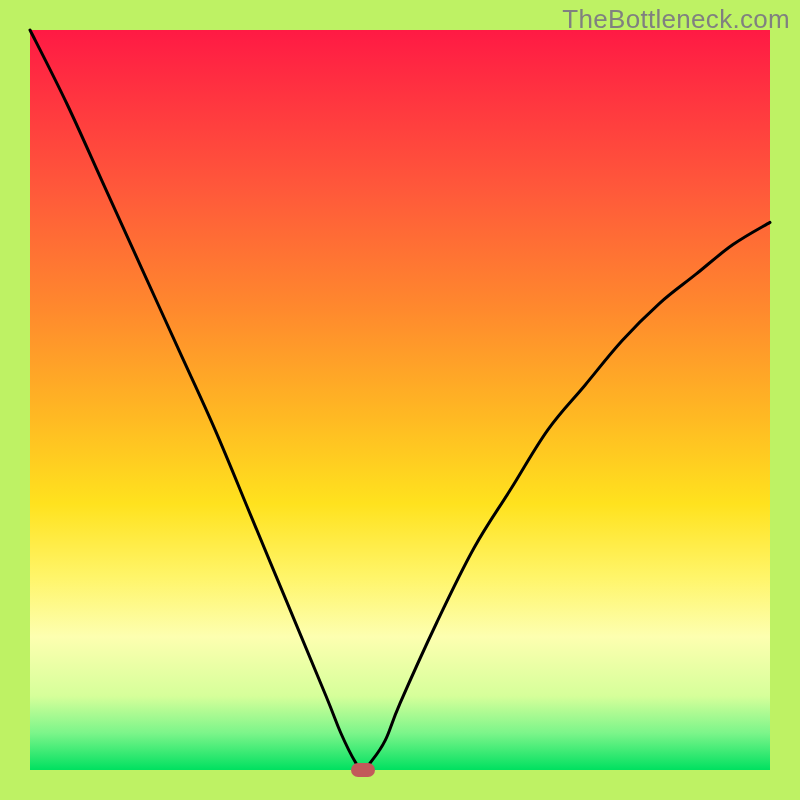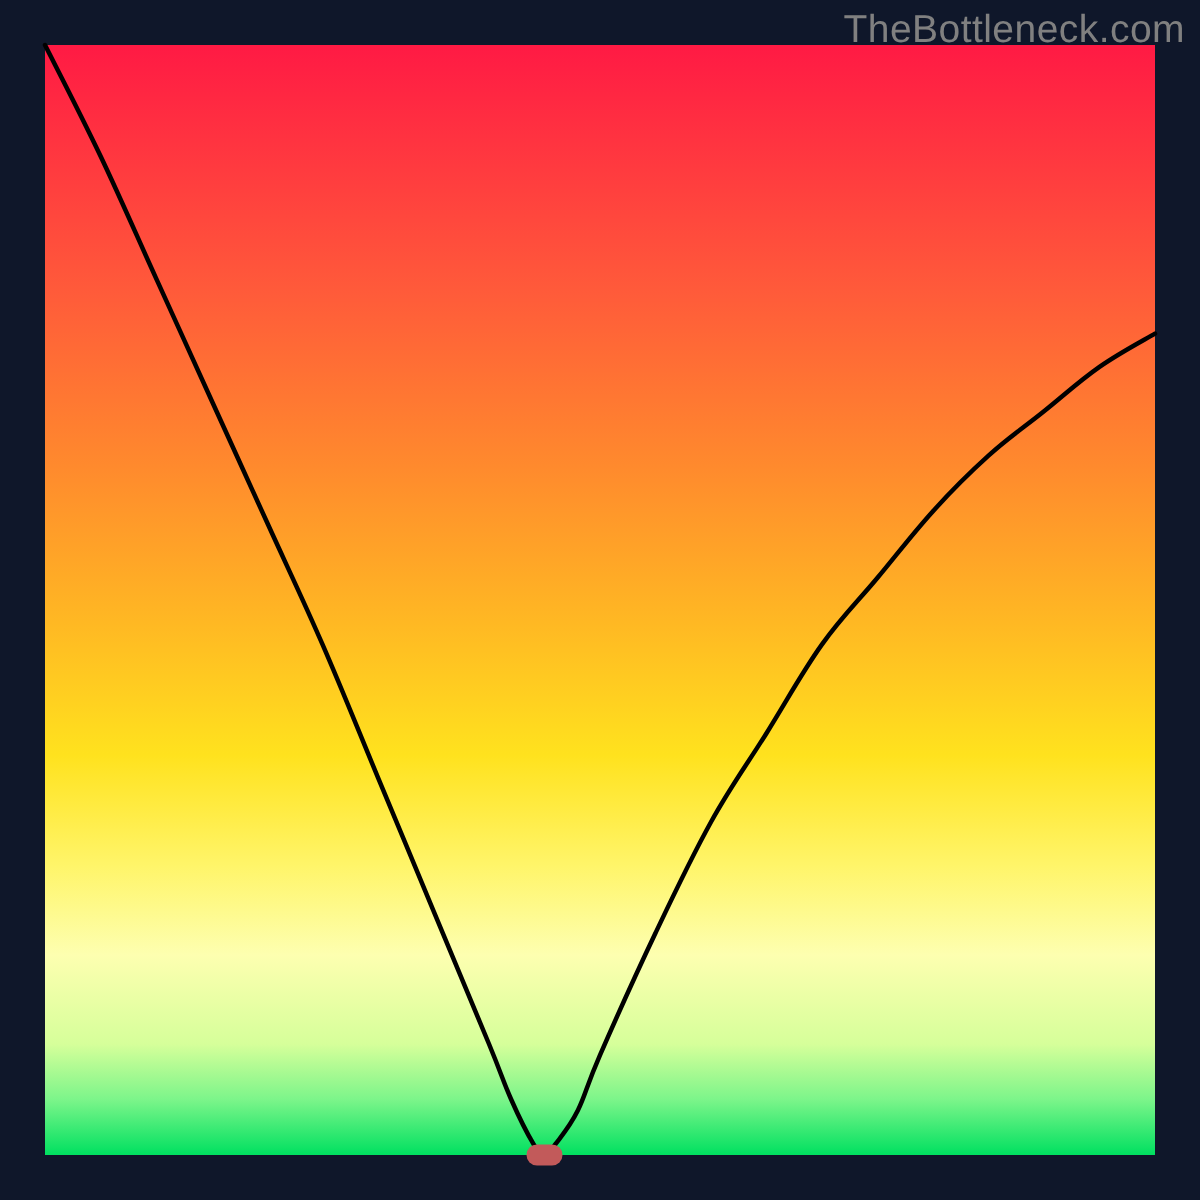--- a/index.html
+++ b/index.html
@@ -10,21 +10,21 @@
     overflow: hidden;
     background: #000;
     font-family: Arial, Helvetica, sans-serif;
   }
   .frame {
     position: absolute;
     left: 0;
     top: 0;
     width: 800px;
     height: 800px;
-    background: #0f172a;
+    background: #bef264;
   }
   .plot-area {
     position: absolute;
     left: 30px;
     top: 30px;
     width: 740px;
     height: 740px;
     background: linear-gradient(to bottom,
       #ff1a44 0%,
       #ff5a3a 22%,

